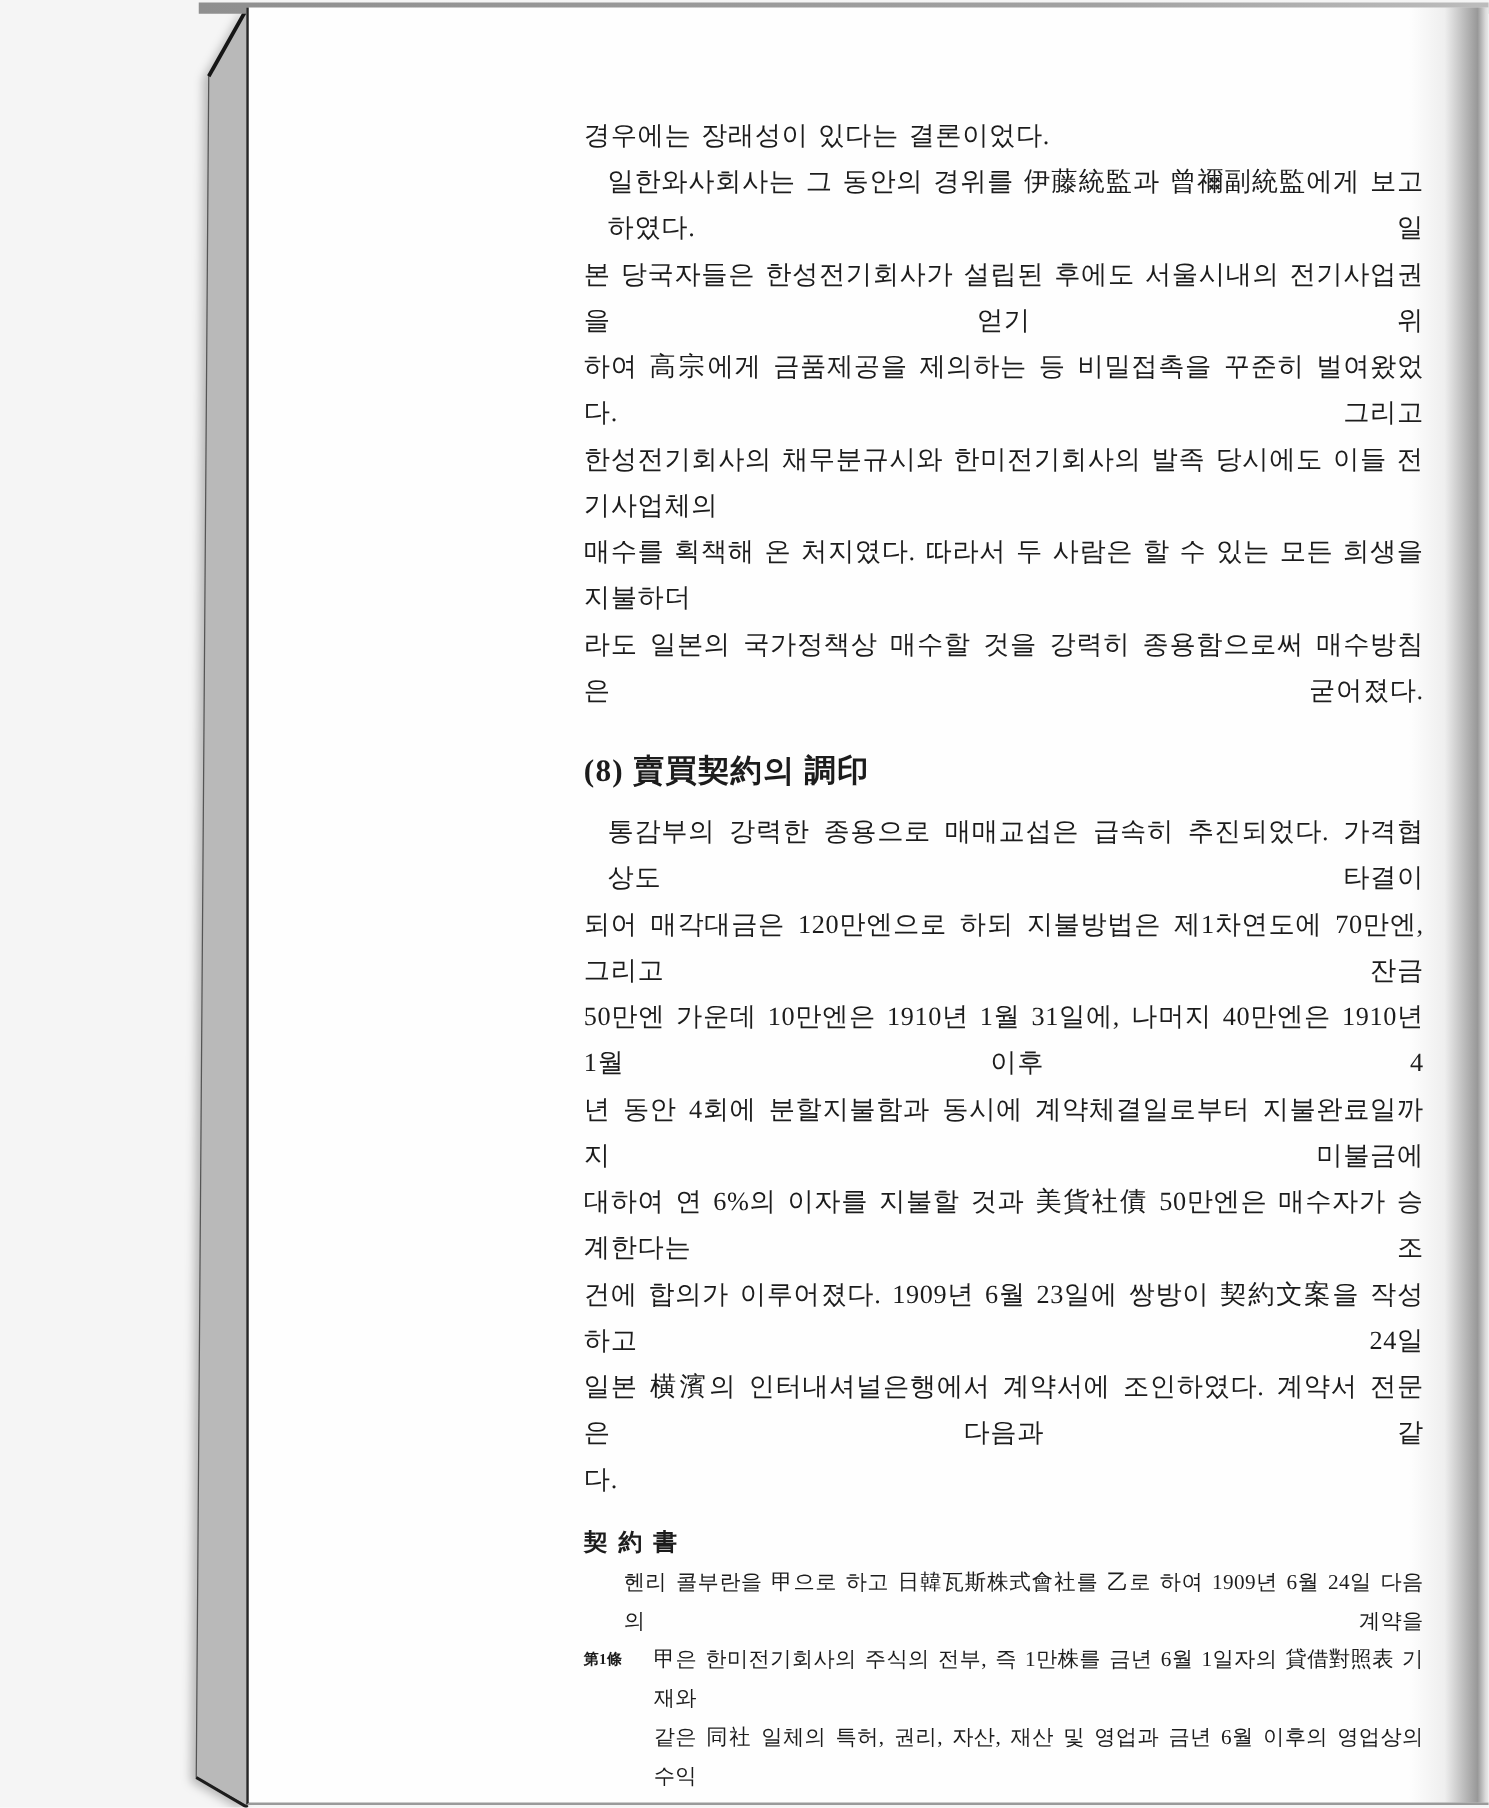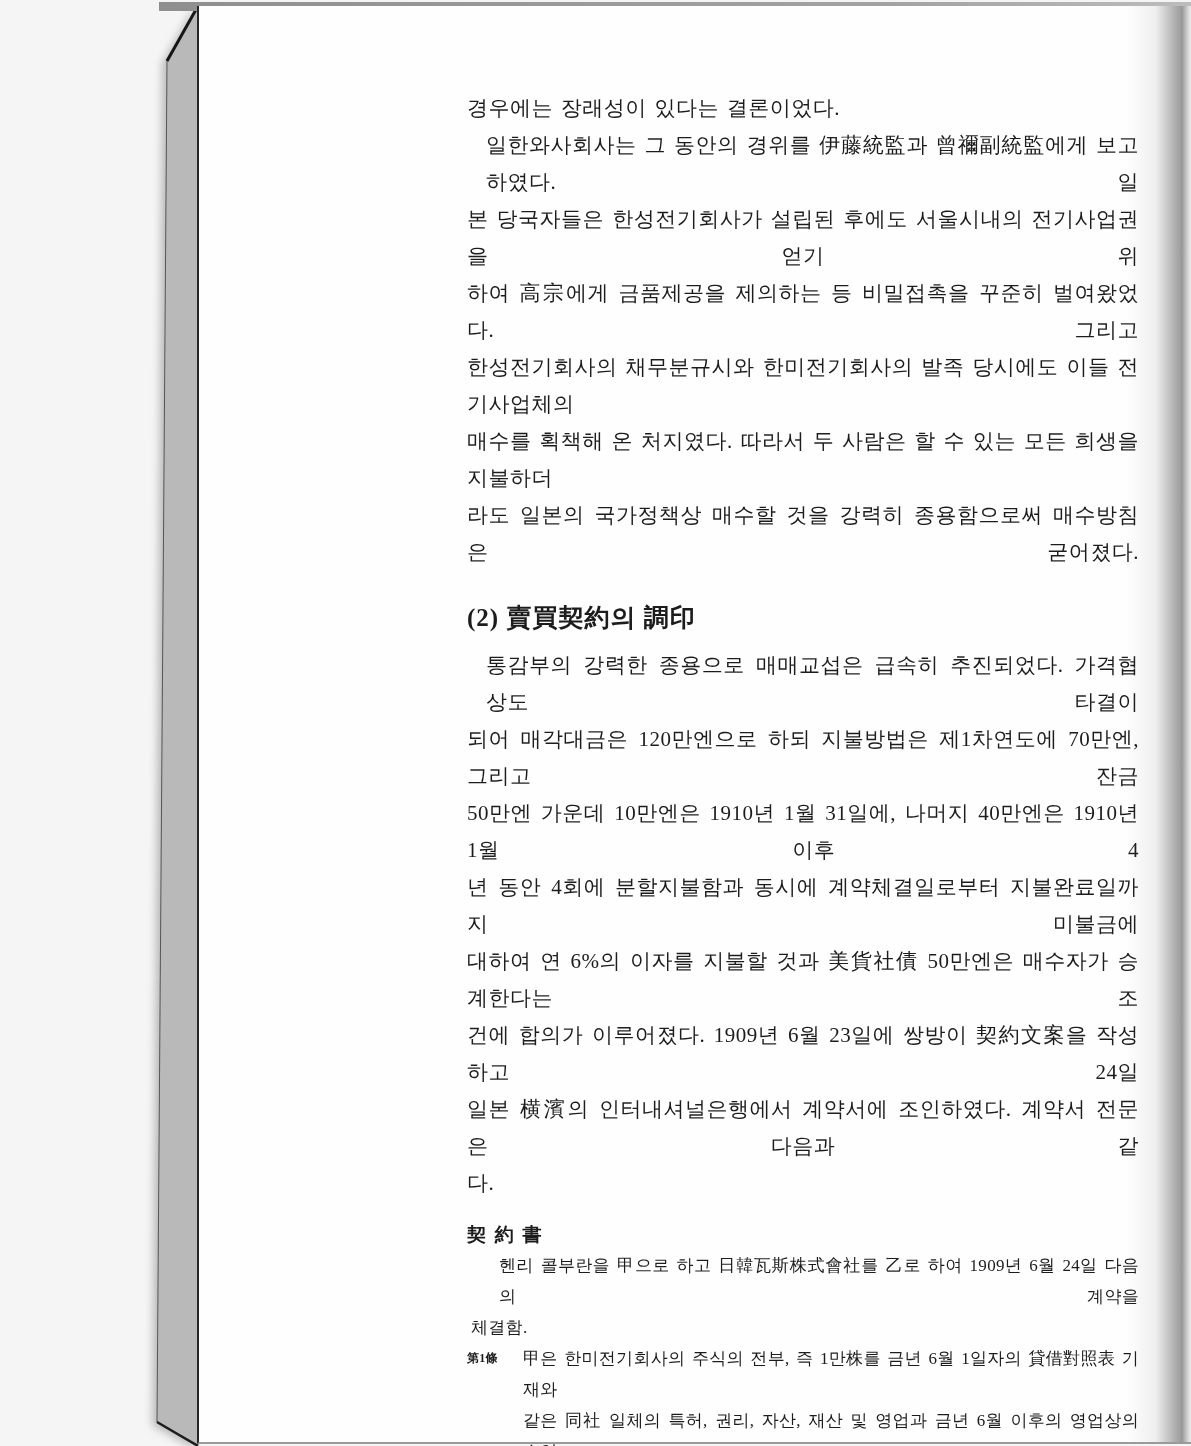--- a/index.html
+++ b/index.html
@@ -117,38 +117,37 @@
       <div class="intro-para">
         <div class="mline">경우에는 장래성이 있다는 결론이었다.</div>
         <div class="mline jl ind">일한와사회사는 그 동안의 경위를 伊藤統監과 曾禰副統監에게 보고하였다. 일</div>
         <div class="mline jl">본 당국자들은 한성전기회사가 설립된 후에도 서울시내의 전기사업권을 얻기 위</div>
         <div class="mline jl">하여 高宗에게 금품제공을 제의하는 등 비밀접촉을 꾸준히 벌여왔었다. 그리고</div>
         <div class="mline jl">한성전기회사의 채무분규시와 한미전기회사의 발족 당시에도 이들 전기사업체의</div>
         <div class="mline jl">매수를 획책해 온 처지였다. 따라서 두 사람은 할 수 있는 모든 희생을 지불하더</div>
         <div class="mline jl">라도 일본의 국가정책상 매수할 것을 강력히 종용함으로써 매수방침은 굳어졌다.</div>
       </div>
 
-      <div class="section-heading">(2) 賣買契約의 調印</div>
+      <div class="section-heading">(8) 賣買契約의 調印</div>
 
       <div class="section-para">
         <div class="mline jl ind">통감부의 강력한 종용으로 매매교섭은 급속히 추진되었다. 가격협상도 타결이</div>
         <div class="mline jl">되어 매각대금은 120만엔으로 하되 지불방법은 제1차연도에 70만엔, 그리고 잔금</div>
         <div class="mline jl">50만엔 가운데 10만엔은 1910년 1월 31일에, 나머지 40만엔은 1910년 1월 이후 4</div>
         <div class="mline jl">년 동안 4회에 분할지불함과 동시에 계약체결일로부터 지불완료일까지 미불금에</div>
         <div class="mline jl">대하여 연 6%의 이자를 지불할 것과 美貨社債 50만엔은 매수자가 승계한다는 조</div>
         <div class="mline jl">건에 합의가 이루어졌다. 1909년 6월 23일에 쌍방이 契約文案을 작성하고 24일</div>
         <div class="mline jl">일본 横濱의 인터내셔널은행에서 계약서에 조인하였다. 계약서 전문은 다음과 같</div>
         <div class="mline">다.</div>
       </div>
 
       <div class="contract">
         <div class="contract-title">契 約 書</div>
 
         <div class="cline jl preamble-0">헨리 콜부란을 甲으로 하고 日韓瓦斯株式會社를 乙로 하여 1909년 6월 24일 다음의 계약을</div>
-        <div class="cline preamble-1">체결함.</div>
 
         <div class="clause">
           <div class="clabel">第1條</div>
           <div class="cbody">
             <div class="cline jl">甲은 한미전기회사의 주식의 전부, 즉 1만株를 금년 6월 1일자의 貸借對照表 기재와</div>
             <div class="cline jl">같은 同社 일체의 특허, 권리, 자산, 재산 및 영업과 금년 6월 이후의 영업상의 수익</div>
 
           </div>
         </div>
 

